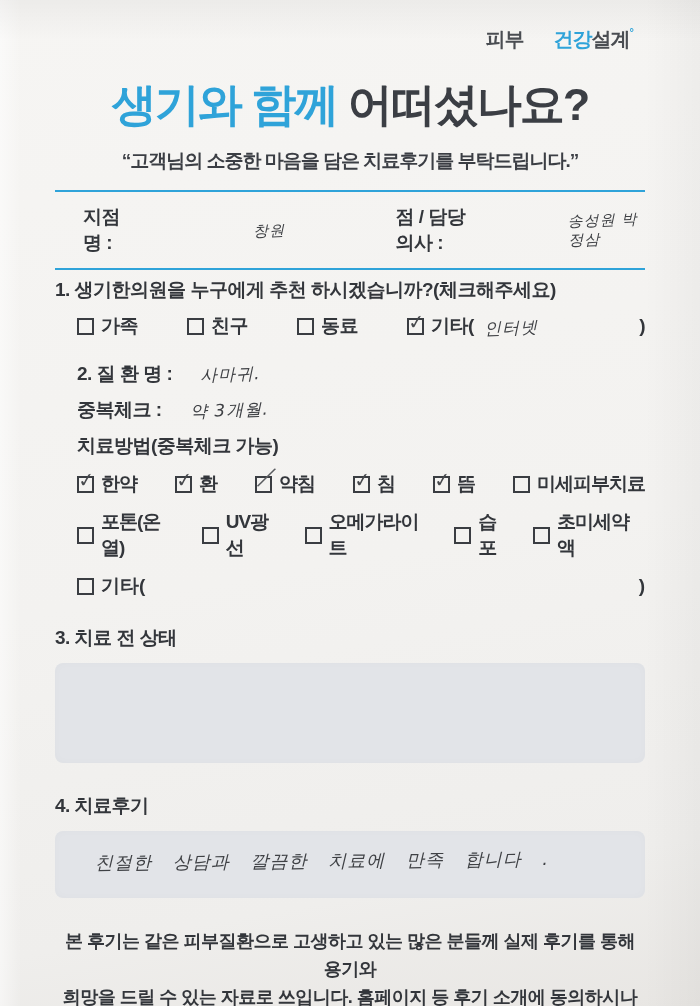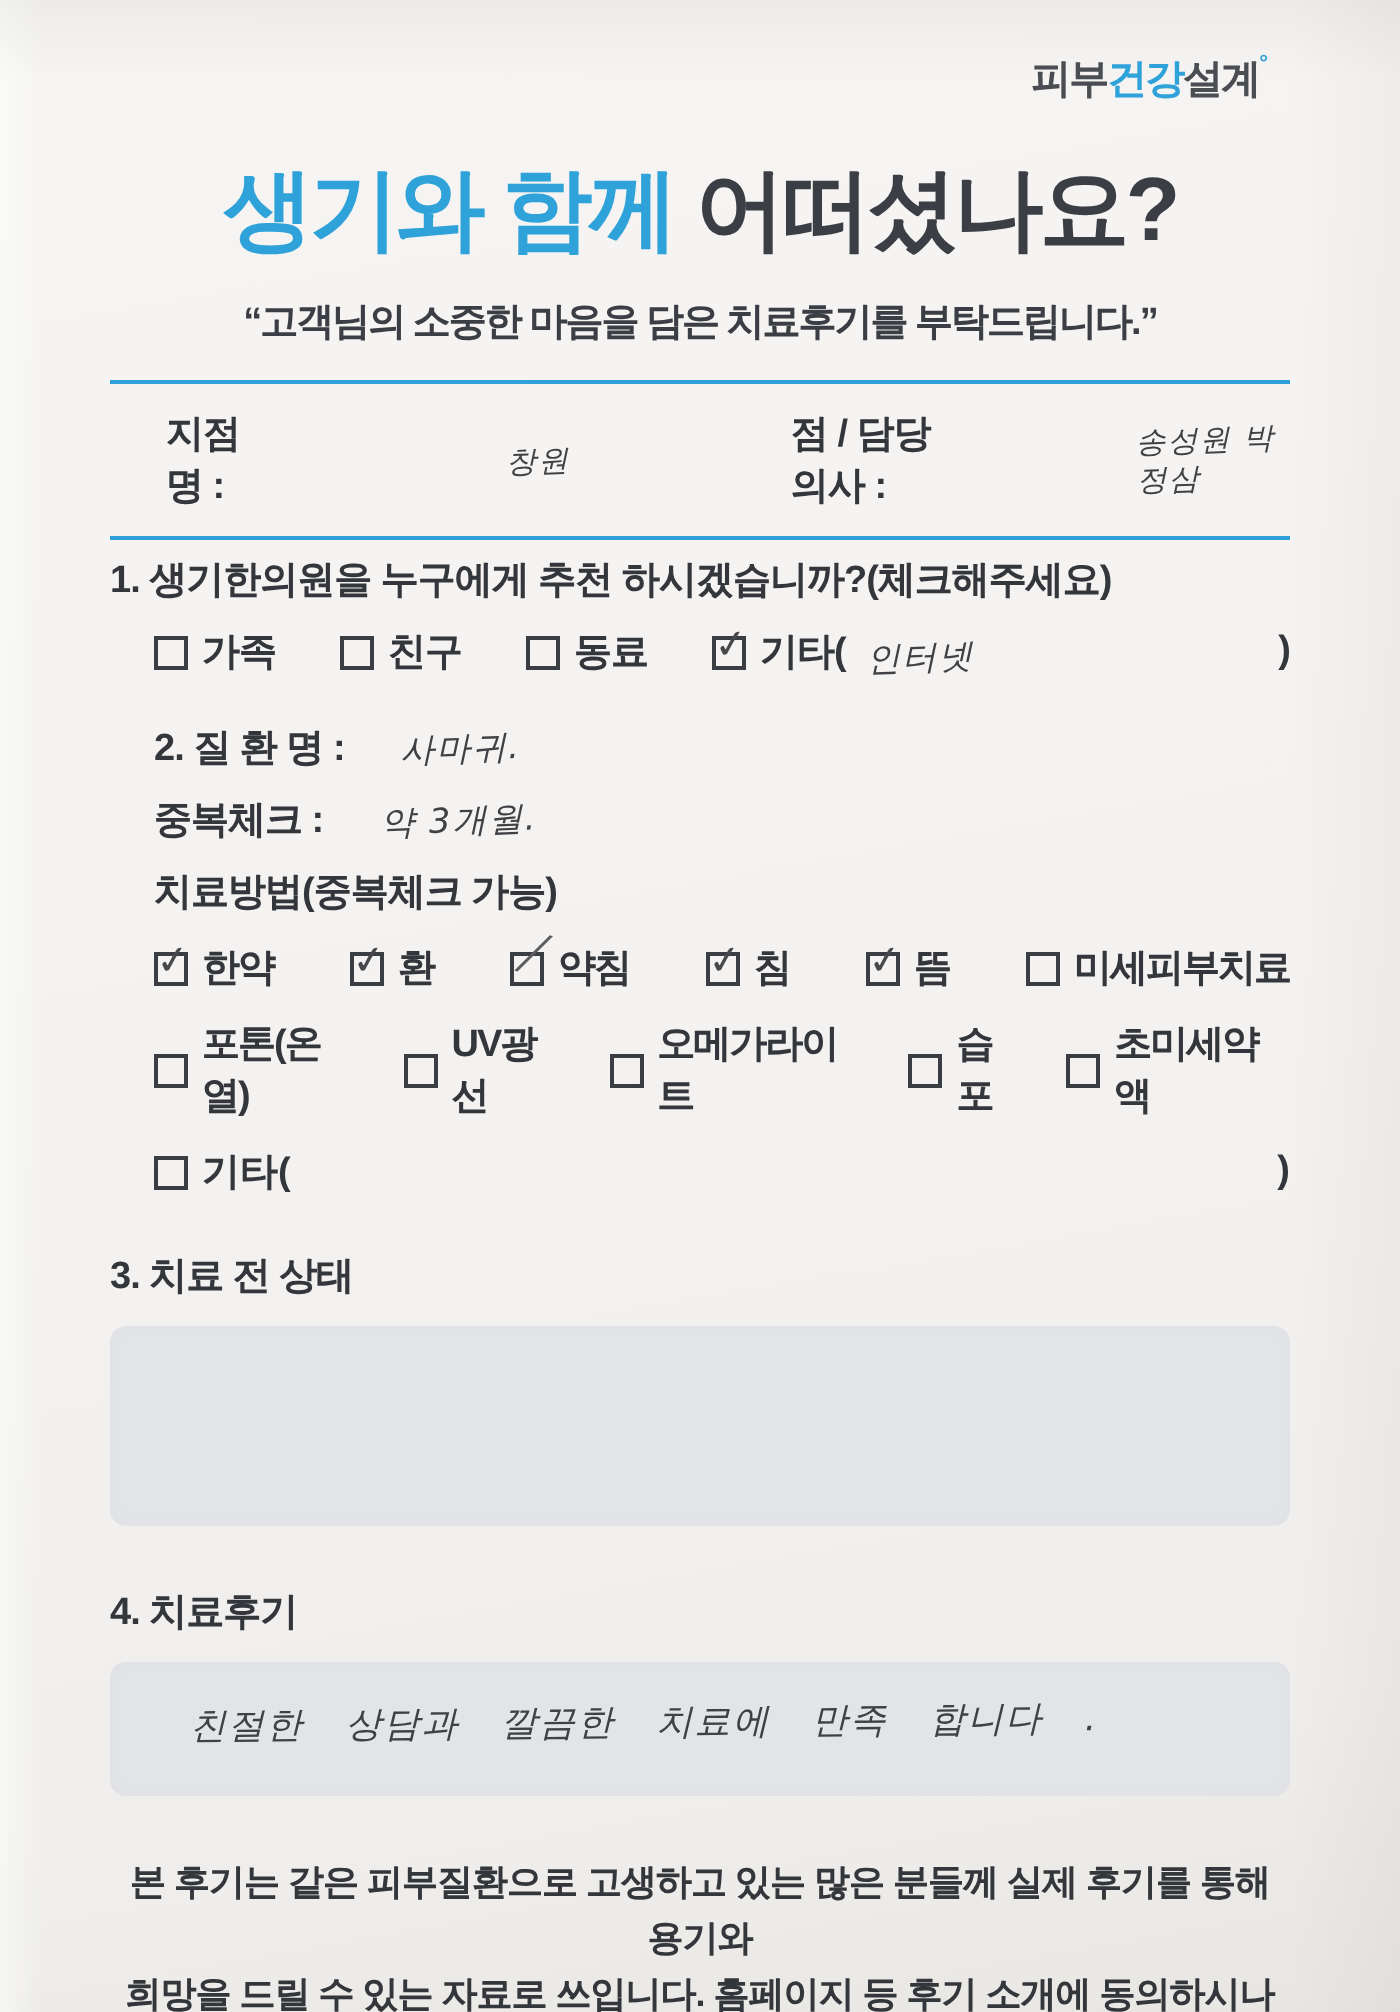--- a/index.html
+++ b/index.html
@@ -13,21 +13,21 @@
     background:
       linear-gradient(180deg, rgba(0,0,0,0.04) 0%, rgba(0,0,0,0) 4%),
       linear-gradient(90deg, rgba(255,255,255,0.5) 0%, rgba(255,255,255,0) 3%, rgba(0,0,0,0) 92%, rgba(0,0,0,0.03) 100%),
       linear-gradient(170deg, #f6f5f3 0%, #f3f2f0 55%, #efeeec 85%, #e8e6e3 100%);
     color:#33363b;
   }
   .content{position:relative;padding:26px 55px 0 55px;box-sizing:border-box;}
 
   
   .logo{ text-align:right; font-size:20px; font-weight:bold; letter-spacing:-1px; color:#4a4d52; padding-right:12px;}
-  .logo .accent{color:#2fa3d9;}
+  .logo .accent{color:#2fa3d9;margin-left:30px;}
   .logo .degree{font-size:11px; vertical-align:top; color:#2fa3d9; font-weight:bold;}
 
   .title{ text-align:center; font-size:45px; font-weight:bold; letter-spacing:-2px; margin-top:22px; color:#3b3e44;}
   .title .accent{color:#2fa3d9;}
 
   .subtitle{ text-align:center; font-size:19px; font-weight:bold; letter-spacing:-1px; margin-top:13px; color:#3b3e44;}
 
   
   .branch-row{
     margin-top:16px; border-top:2px solid #2fa3d9; border-bottom:2px solid #2fa3d9;
@@ -54,21 +54,21 @@
     margin-right:7px; flex:0 0 auto; background:transparent;
   }
   .cb.checked::after{
     content:"✓"; position:absolute; left:-1px; top:-10px; font-size:20px; font-weight:normal;
     color:#46484c; transform:rotate(-6deg); font-family:"DejaVu Sans",sans-serif;
   }
   .cb.slash::after{
     content:"╱"; top:-12px; left:4px; font-size:19px; color:#5a5c60; transform:rotate(18deg);
   }
 
-  .q1-row .cb-item{width:93px;}
+  .q1-row .cb-item{width:110px;}
   .q1-row .cb-item.etc{width:auto; flex:1;}
   .q1-row .etc .fill{flex:1; text-align:left; padding-left:10px; font-size:17px;}
   .q1-row .close{font-weight:bold;}
 
   .label-inline{display:flex; align-items:baseline; margin-top:10px; padding-left:22px; font-size:19px; font-weight:bold; letter-spacing:-0.5px;}
   .label-inline .hand{font-size:17px; margin-left:28px;}
 
   .methods{padding-left:22px; margin-top:12px;}
   .m-row{display:flex; justify-content:space-between; align-items:center; font-size:19px; font-weight:bold; letter-spacing:-1px; margin-top:12px;gap:20px;}
   .m-row3{display:flex; justify-content:space-between; align-items:center; font-size:19px; font-weight:bold; margin-top:12px;}

